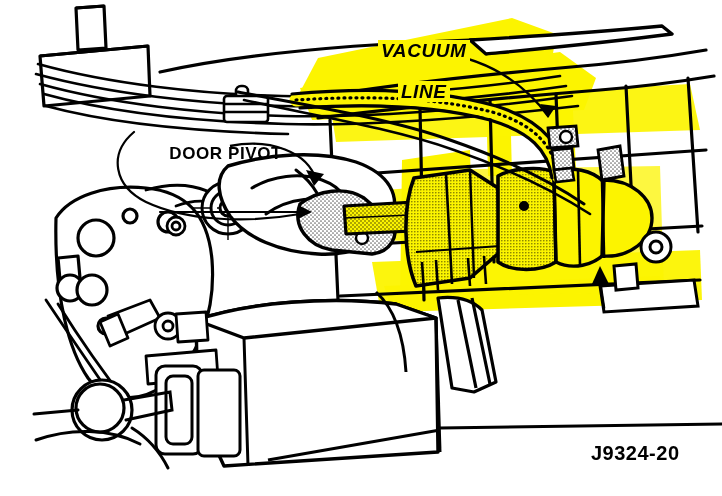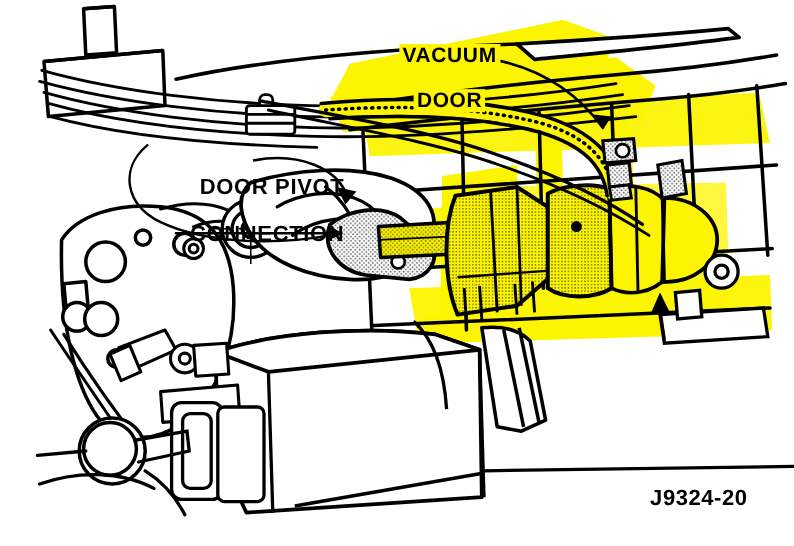--- a/index.html
+++ b/index.html
@@ -32,31 +32,32 @@
     white-space: pre;
     pointer-events: none;
   }
   .callout .hl {
     background: #fcf400;
     padding: 0 3px;
     box-decoration-break: clone;
     -webkit-box-decoration-break: clone;
   }
   #label-vacuum-line {
-    left: 322px;
+    left: 337px;
     top: 20px;
     font-size: 19px;
     text-align: center;
     width: 150px;
+    font-style: italic;
   }
   #label-door-pivot {
     left: 148px;
-    top: 138px;
-    font-size: 20px;
-    text-align: right;
+    top: 127px;
+    font-size: 17px;
+    text-align: left;
   }
   #label-actuator {
     left: 520px;
     top: 310px;
     font-size: 18px;
     text-align: left;
   }
   #figure-code {
     position: absolute;
     left: 591px;
@@ -308,26 +309,25 @@
     <polygon points="314,186 306,170 324,174" fill="#000000"></polygon>
 
     <g fill="none" stroke="#000000" stroke-width="2.6" stroke-linecap="round">
       <path d="M604,308 C602,294 600,284 600,274"></path>
     </g>
     <polygon points="600,266 592,284 609,284" fill="#000000"></polygon>
   </svg>
 
   <div class="callout" id="label-vacuum-line">
     <span class="hl">VACUUM</span><br>
-    <span class="hl">DOOR</span>
+    <span class="hl">LINE</span>
   </div>
 
   <div class="callout" id="label-door-pivot">
     <span>DOOR PIVOT</span><br>
-    <span>CONNECTION</span>
   </div>
 
   <div class="callout" id="label-actuator">
     <br>
   </div>
 
   <div id="figure-code">J9324-20</div>
 
 </div>
 

